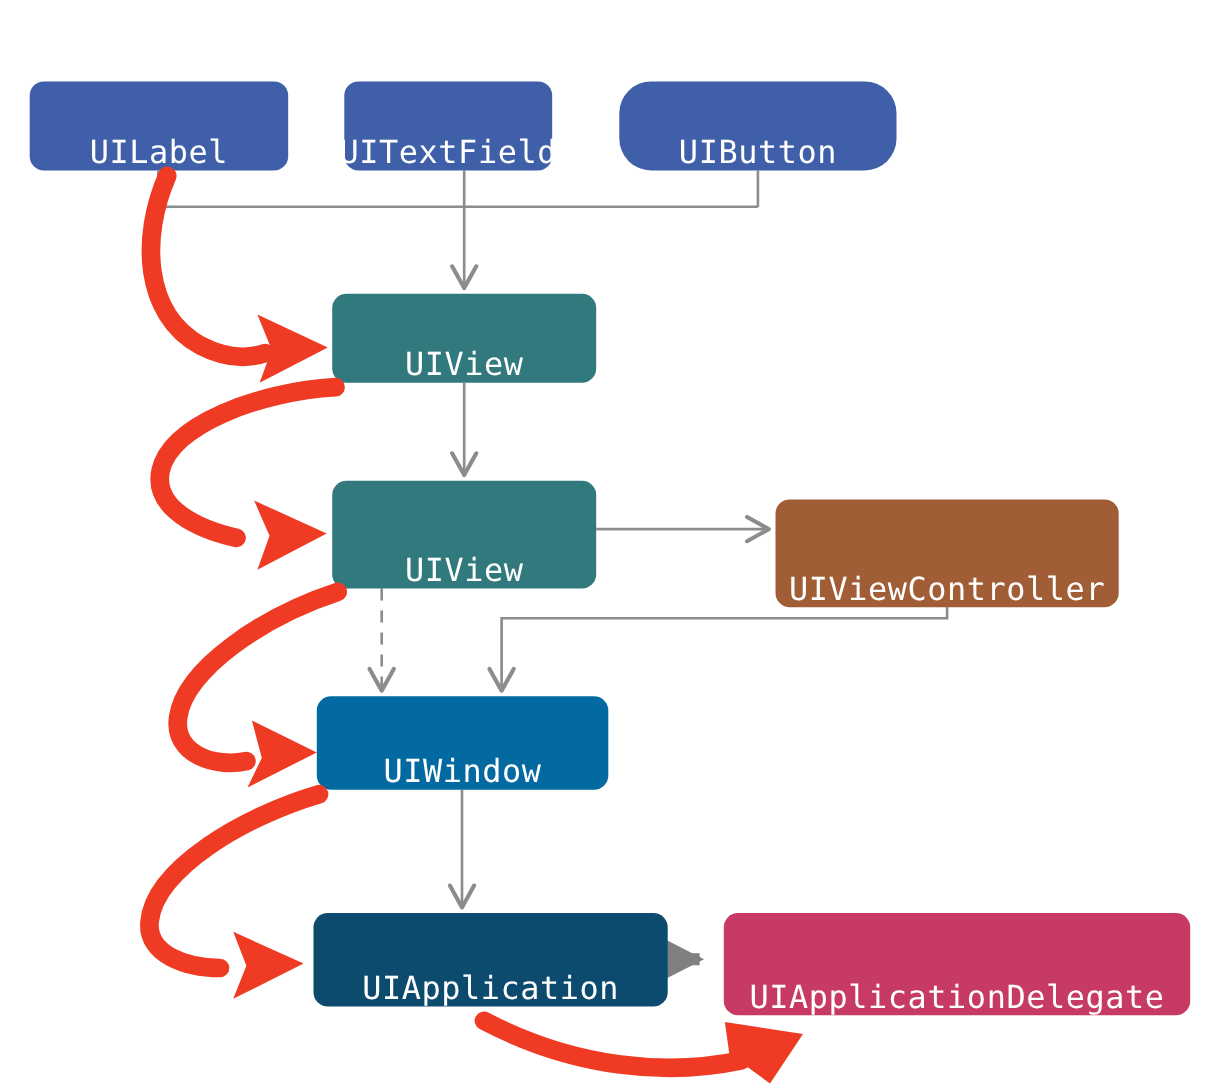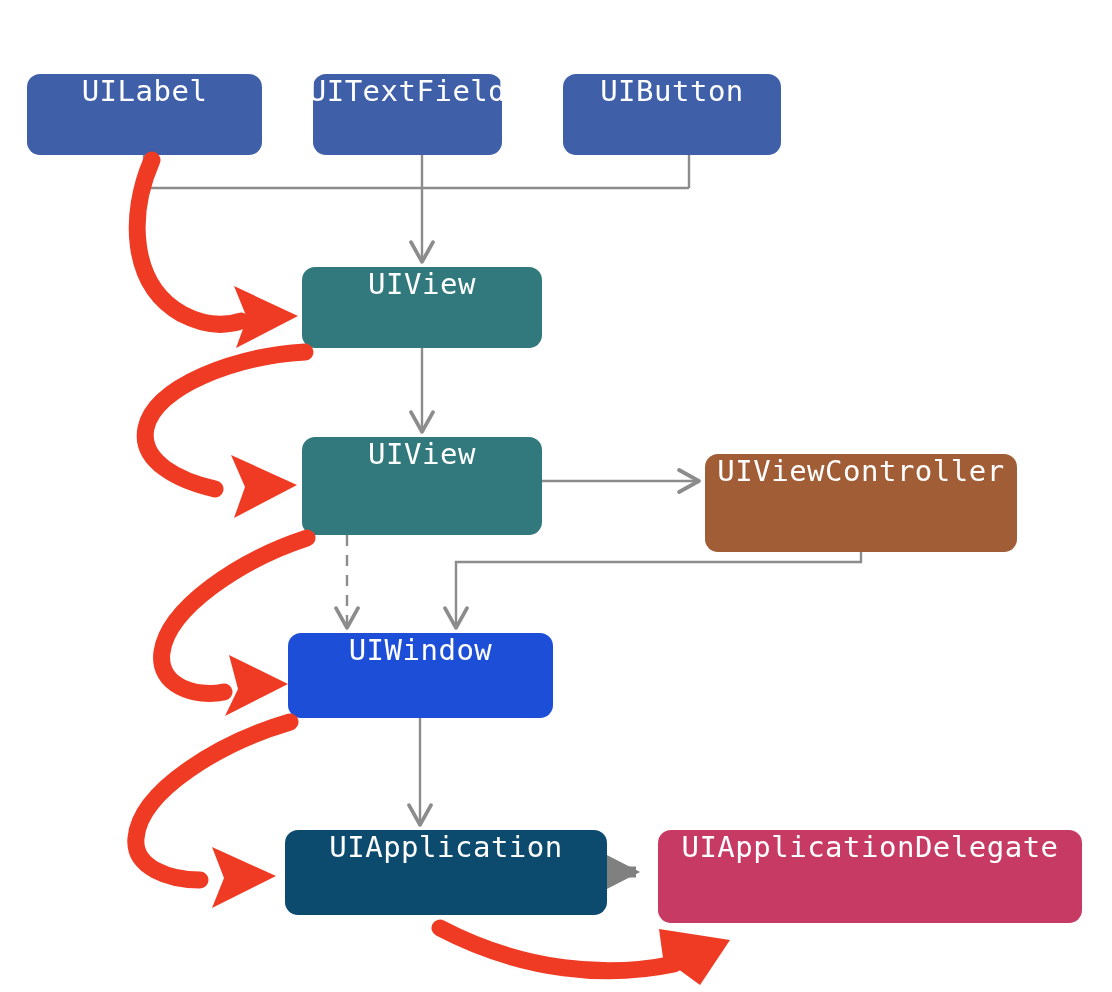--- a/index.html
+++ b/index.html
@@ -30,21 +30,21 @@
     top: 0;
     width: 1112px;
     height: 992px;
     pointer-events: none;
   }
   .node {
     position: absolute;
     box-sizing: border-box;
     border-radius: 13px;
     display: flex;
-    align-items: flex-start;
+    align-items: flex-end;
     justify-content: center;
     color: #ffffff;
     font-family: "DejaVu Sans Mono", monospace;
     font-size: 29px;
     letter-spacing: 0.5px;
     white-space: nowrap;
     user-select: none;
   }
 </style>
 </head>
@@ -105,37 +105,37 @@
   </svg>
 
   <div class="node" style="left:27px;  top:74px;  width:235px; height:81px;  background:#3F5FA9;">
     <span>UILabel</span>
   </div>
 
   <div class="node" style="left:293px; top:74px;  width:189px; height:81px;  background:#3F5FA9;margin-left:20px;">
     <span>UITextField</span>
   </div>
 
-  <div class="node" style="left:563px; top:74px;  width:218px; height:81px;  background:#3F5FA9;">
+  <div class="node" style="left:563px; top:74px;  width:252px; height:81px;  background:#3F5FA9;border-radius:29px;">
     <span>UIButton</span>
   </div>
 
   <div class="node" style="left:302px; top:267px; width:240px; height:81px;  background:#32797D;">
     <span>UIView</span>
   </div>
 
   <div class="node" style="left:302px; top:437px; width:240px; height:98px;  background:#32797D;">
     <span>UIView</span>
   </div>
 
   <div class="node" style="left:705px; top:454px; width:312px; height:98px;  background:#A05D36;">
     <span>UIViewController</span>
   </div>
 
-  <div class="node" style="left:288px; top:633px; width:265px; height:85px;  background:#1d4ed8;">
+  <div class="node" style="left:288px; top:633px; width:265px; height:85px;  background:#0369a1;">
     <span>UIWindow</span>
   </div>
 
   <div class="node" style="left:285px; top:830px; width:322px; height:85px;  background:#0c4a6e;">
     <span>UIApplication</span>
   </div>
 
   <div class="node" style="left:658px; top:830px; width:424px; height:93px;  background:#C73A64;">
     <span>UIApplicationDelegate</span>
   </div>

